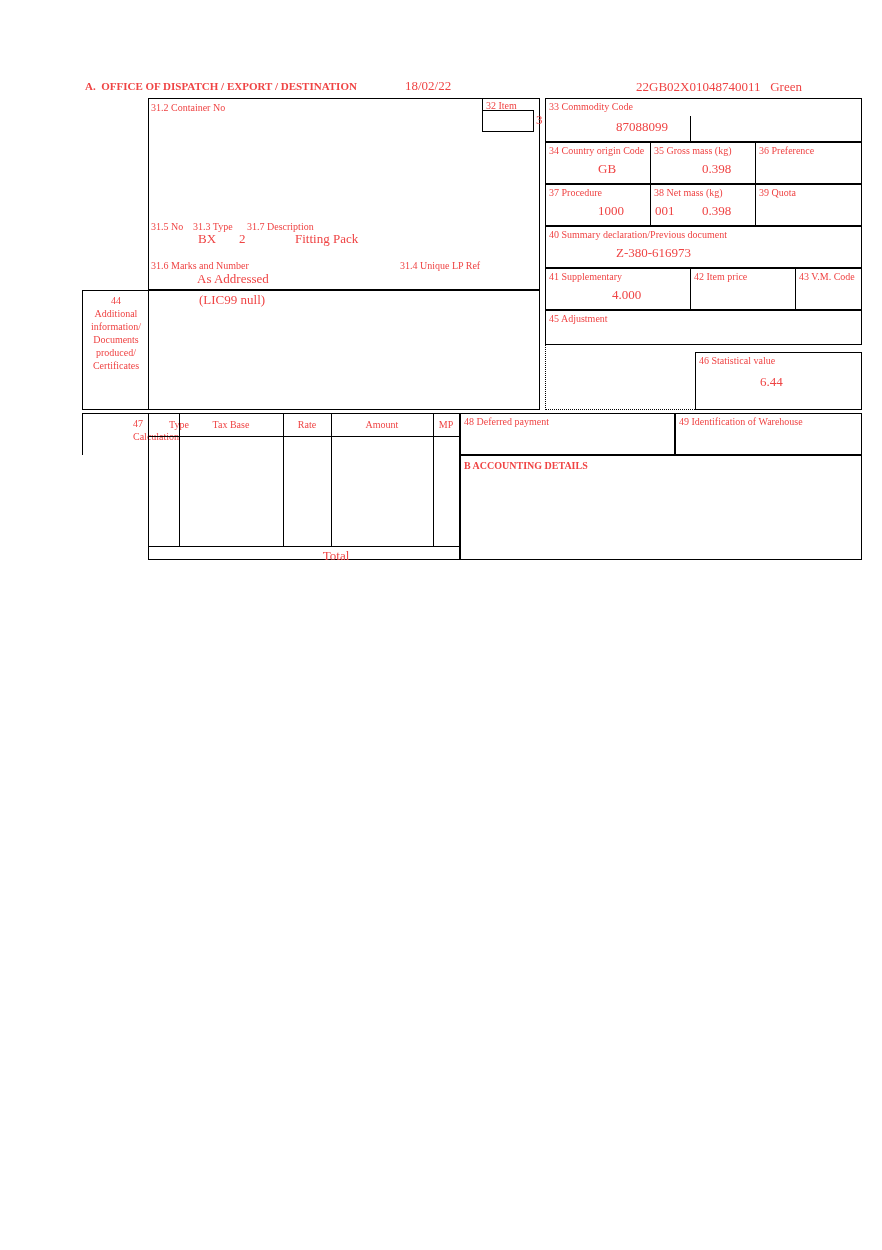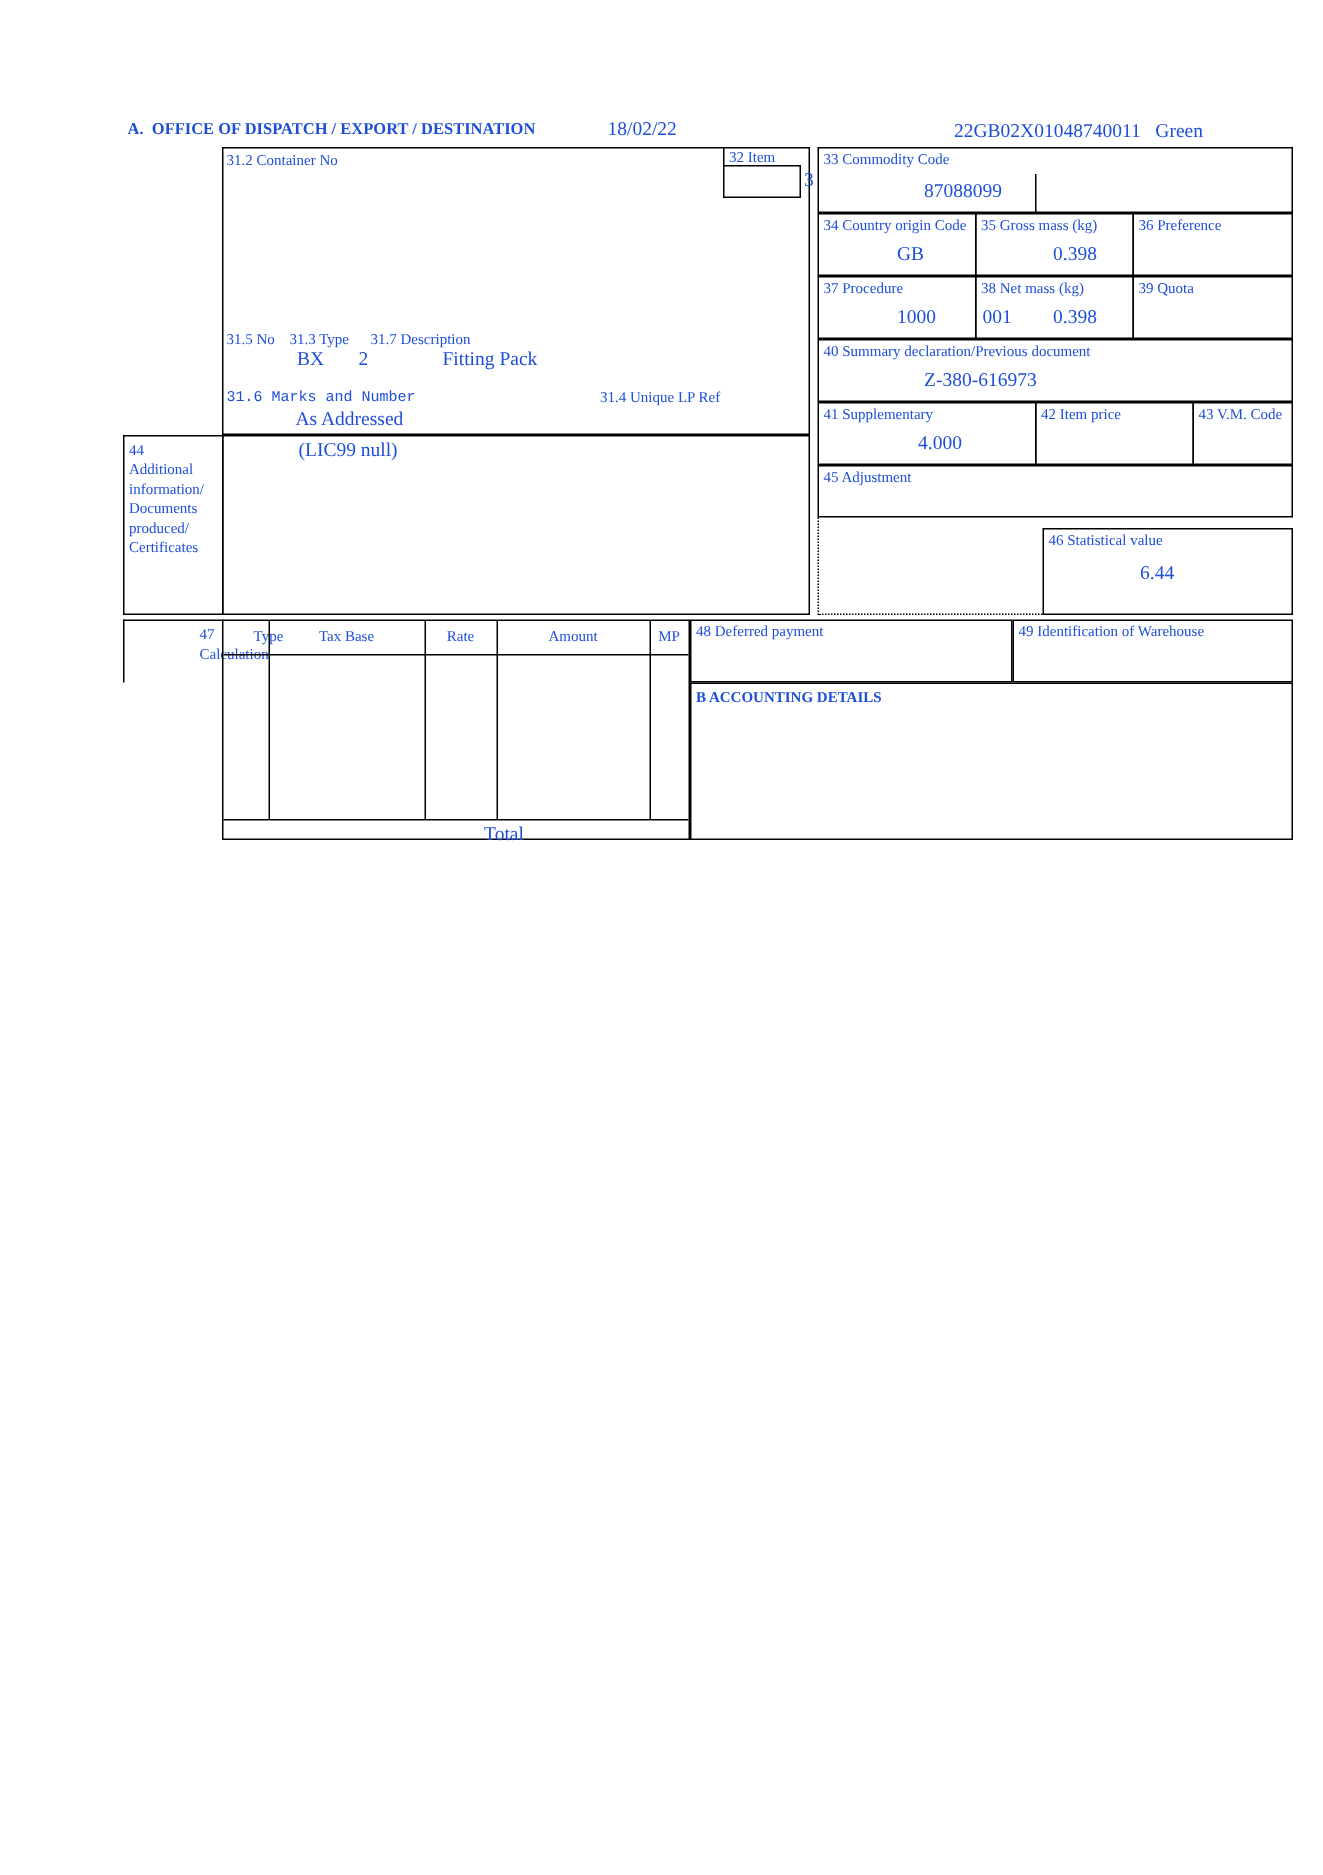--- a/index.html
+++ b/index.html
@@ -1,18 +1,18 @@
 <!DOCTYPE html>
 <html><head>
 <meta charset="utf-8">
 <style>
   html,body { margin:0; padding:0; background:#fff; }
   .page {
     position:relative; width:882px; height:1250px;
-    background:#fff; color:#1d4ed8;
+    background:#fff; color:#ef4444;
     font-family:"Liberation Serif", serif;
     overflow:hidden;
   }
   .abs { position:absolute; }
   .lbl { position:absolute; font-size:10px; line-height:11px; white-space:nowrap; }
   .val { position:absolute; font-size:13px; line-height:14px; white-space:nowrap;margin-left:48px; }
   .pre { white-space:pre; }
   .hdr { position:absolute; font-size:11px; font-weight:bold; white-space:pre; }
   .box { position:absolute; border:1px solid #000; box-sizing:border-box; }
   .box-tl { position:absolute; border-top:1px solid #000; border-left:1px solid #000; box-sizing:border-box; }
@@ -41,21 +41,21 @@
   <div class="box" style="left:482px;top:110px;width:52px;height:22px;"></div>
   <div class="val" style="left:488px;top:113px;">3</div>
 
   <div class="lbl" style="left:151px;top:221px;">31.5 No</div>
   <div class="lbl" style="left:193px;top:221px;">31.3 Type</div>
   <div class="lbl" style="left:247px;top:221px;">31.7 Description</div>
   <div class="val" style="left:150px;top:232px;">BX</div>
   <div class="val" style="left:191px;top:232px;">2</div>
   <div class="val" style="left:247px;top:232px;">Fitting Pack</div>
 
-  <div class="lbl" style="left:151px;top:260px;font-family:Liberation Mono, monospace;">31.6 Marks and Number</div>
+  <div class="lbl" style="left:151px;top:260px;">31.6 Marks and Number</div>
   <div class="lbl" style="left:400px;top:260px;">31.4 Unique LP Ref</div>
   <div class="val" style="left:149px;top:272px;">As Addressed</div>
 
   <div class="box" style="left:545px;top:98px;width:317px;height:44px;"></div>
   <div class="lbl" style="left:549px;top:101px;">33 Commodity Code</div>
   <div class="val" style="left:568px;top:120px;">87088099</div>
   <div class="vline" style="left:690px;top:116px;height:26px;"></div>
 
   <div class="box" style="left:545px;top:142px;width:106px;height:42px;"></div>
   <div class="lbl" style="left:549px;top:145px;">34 Country origin Code</div>
@@ -87,21 +87,21 @@
   <div class="box" style="left:545px;top:268px;width:146px;height:42px;"></div>
   <div class="lbl" style="left:549px;top:271px;">41 Supplementary</div>
   <div class="val" style="left:564px;top:288px;">4.000</div>
 
   <div class="box" style="left:690px;top:268px;width:106px;height:42px;"></div>
   <div class="lbl" style="left:694px;top:271px;">42 Item price</div>
 
   <div class="box" style="left:795px;top:268px;width:67px;height:42px;"></div>
   <div class="lbl" style="left:799px;top:271px;">43 V.M. Code</div>
 
-  <div class="box" style="left:82px;top:290px;width:67px;height:120px;">
+  <div class="box" style="left:82px;top:290px;width:67px;height:120px;text-align:center;">
     <div class="lblcol">
       <div>44</div>
       <div>Additional</div>
       <div>information/</div>
       <div>Documents</div>
       <div>produced/</div>
       <div>Certificates</div>
     </div>
   </div>
 

